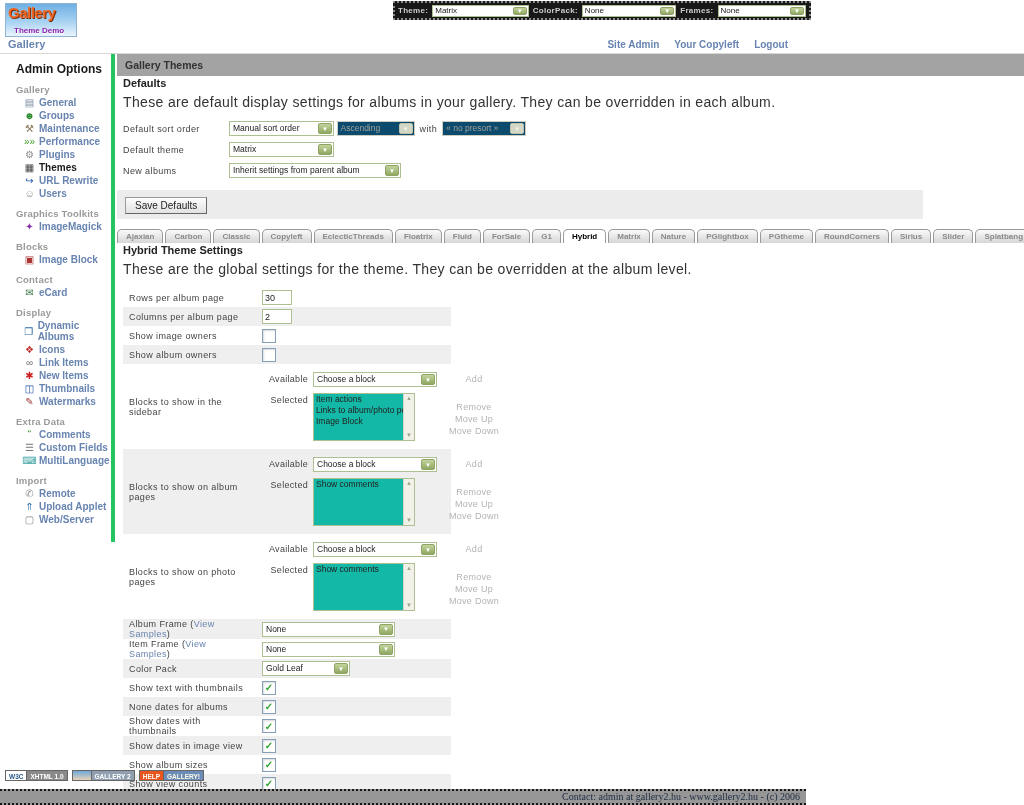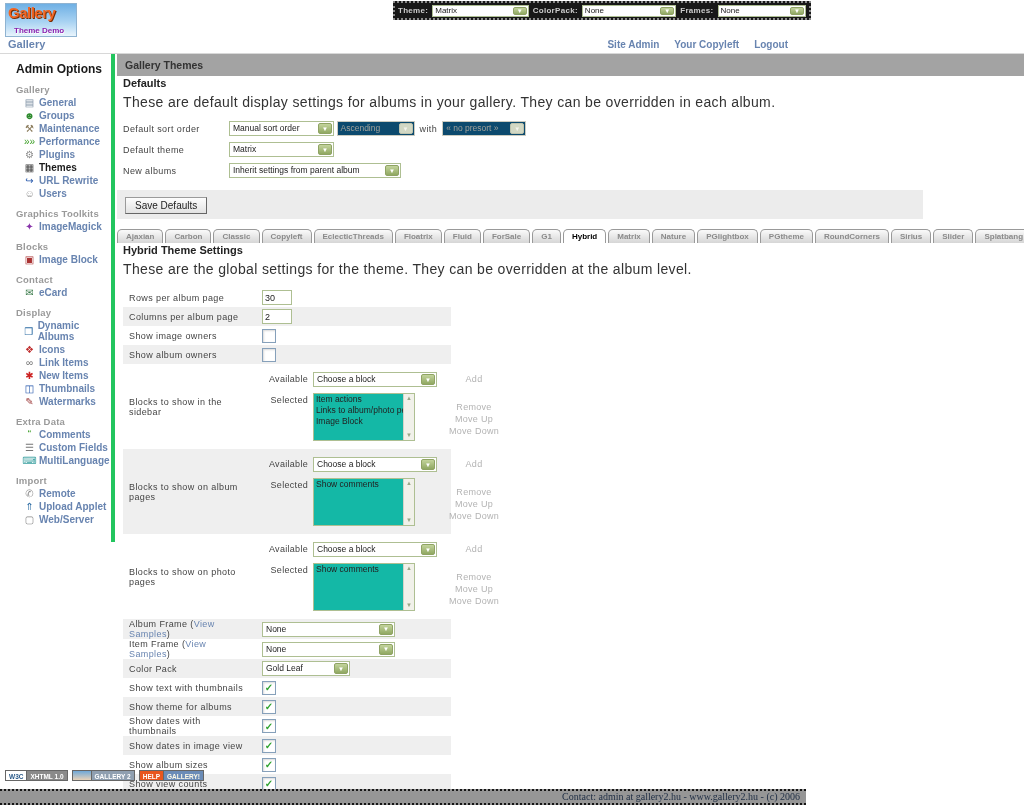--- a/index.html
+++ b/index.html
@@ -456,21 +456,21 @@
                 </span>
               </div>
             </div>
             <div class="srow">
               <div class="slabel">Show text with thumbnails</div>
               <div class="sctrl">
                 <span class="g-check">✓</span>
               </div>
             </div>
             <div class="srow shade">
-              <div class="slabel">Show theme for albums</div>
+              <div class="slabel">None dates for albums</div>
               <div class="sctrl">
                 <span class="g-check">✓</span>
               </div>
             </div>
             <div class="srow">
               <div class="slabel">Show dates with thumbnails</div>
               <div class="sctrl">
                 <span class="g-check">✓</span>
               </div>
             </div>

